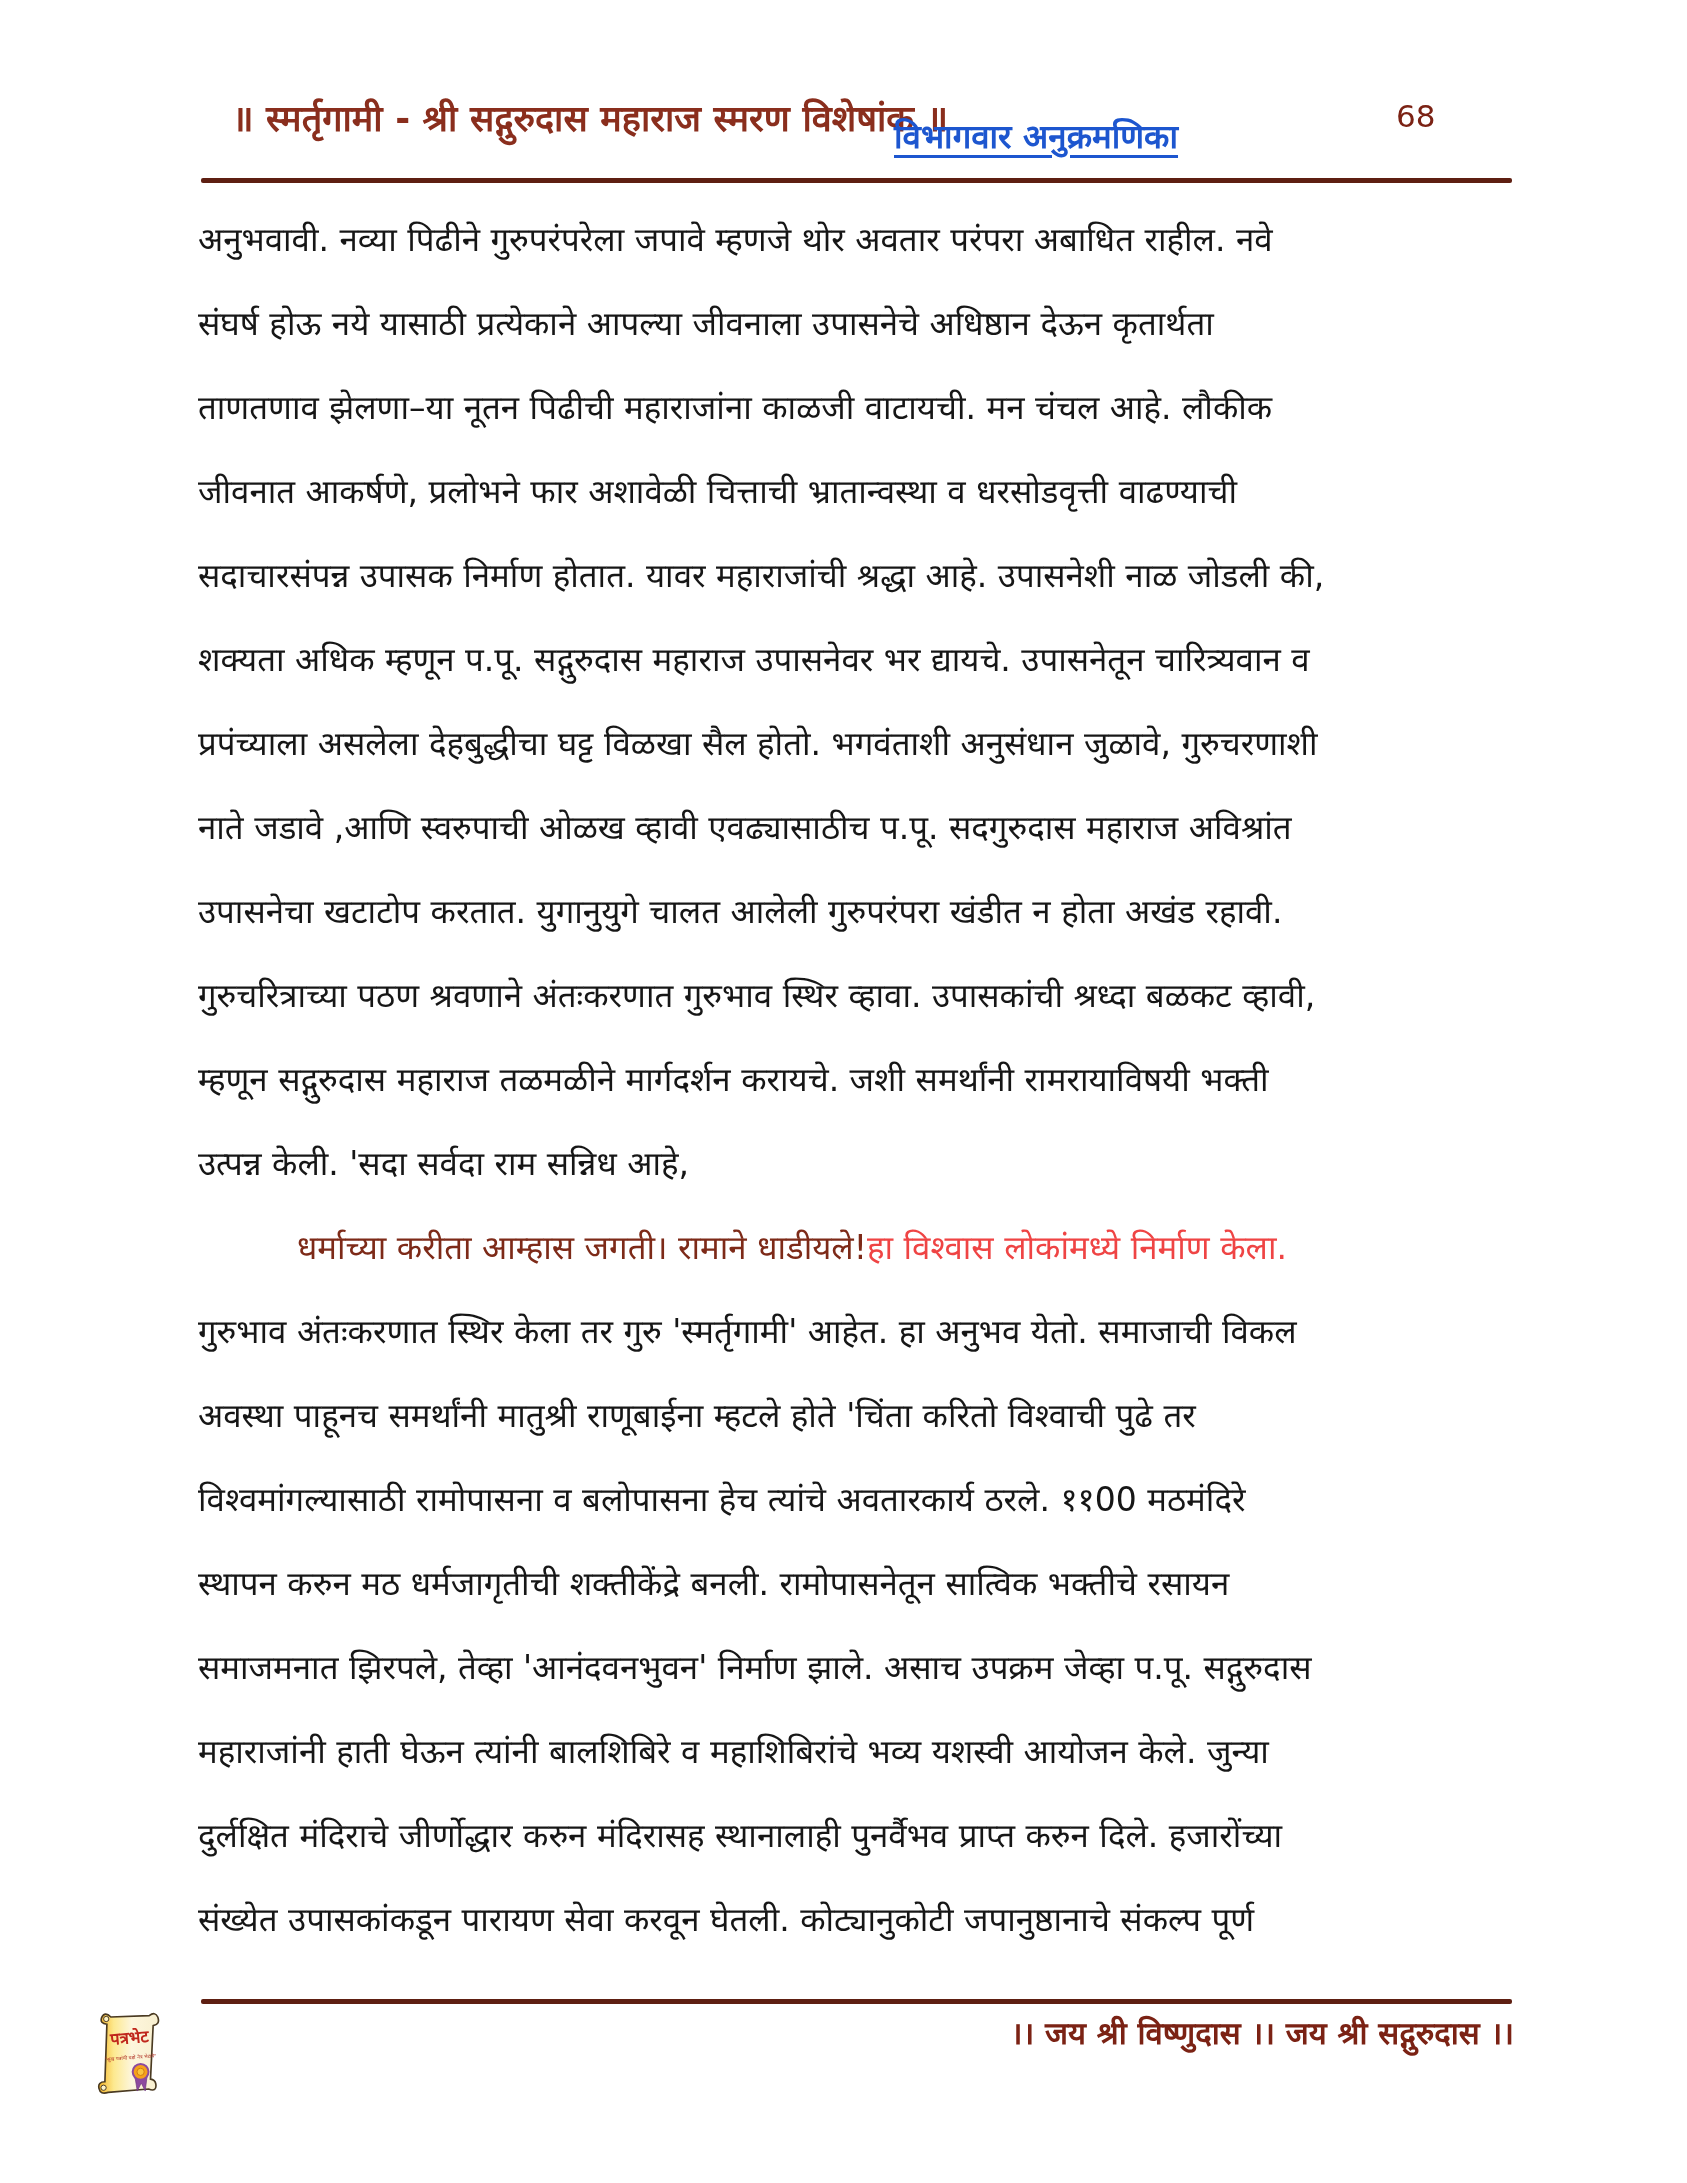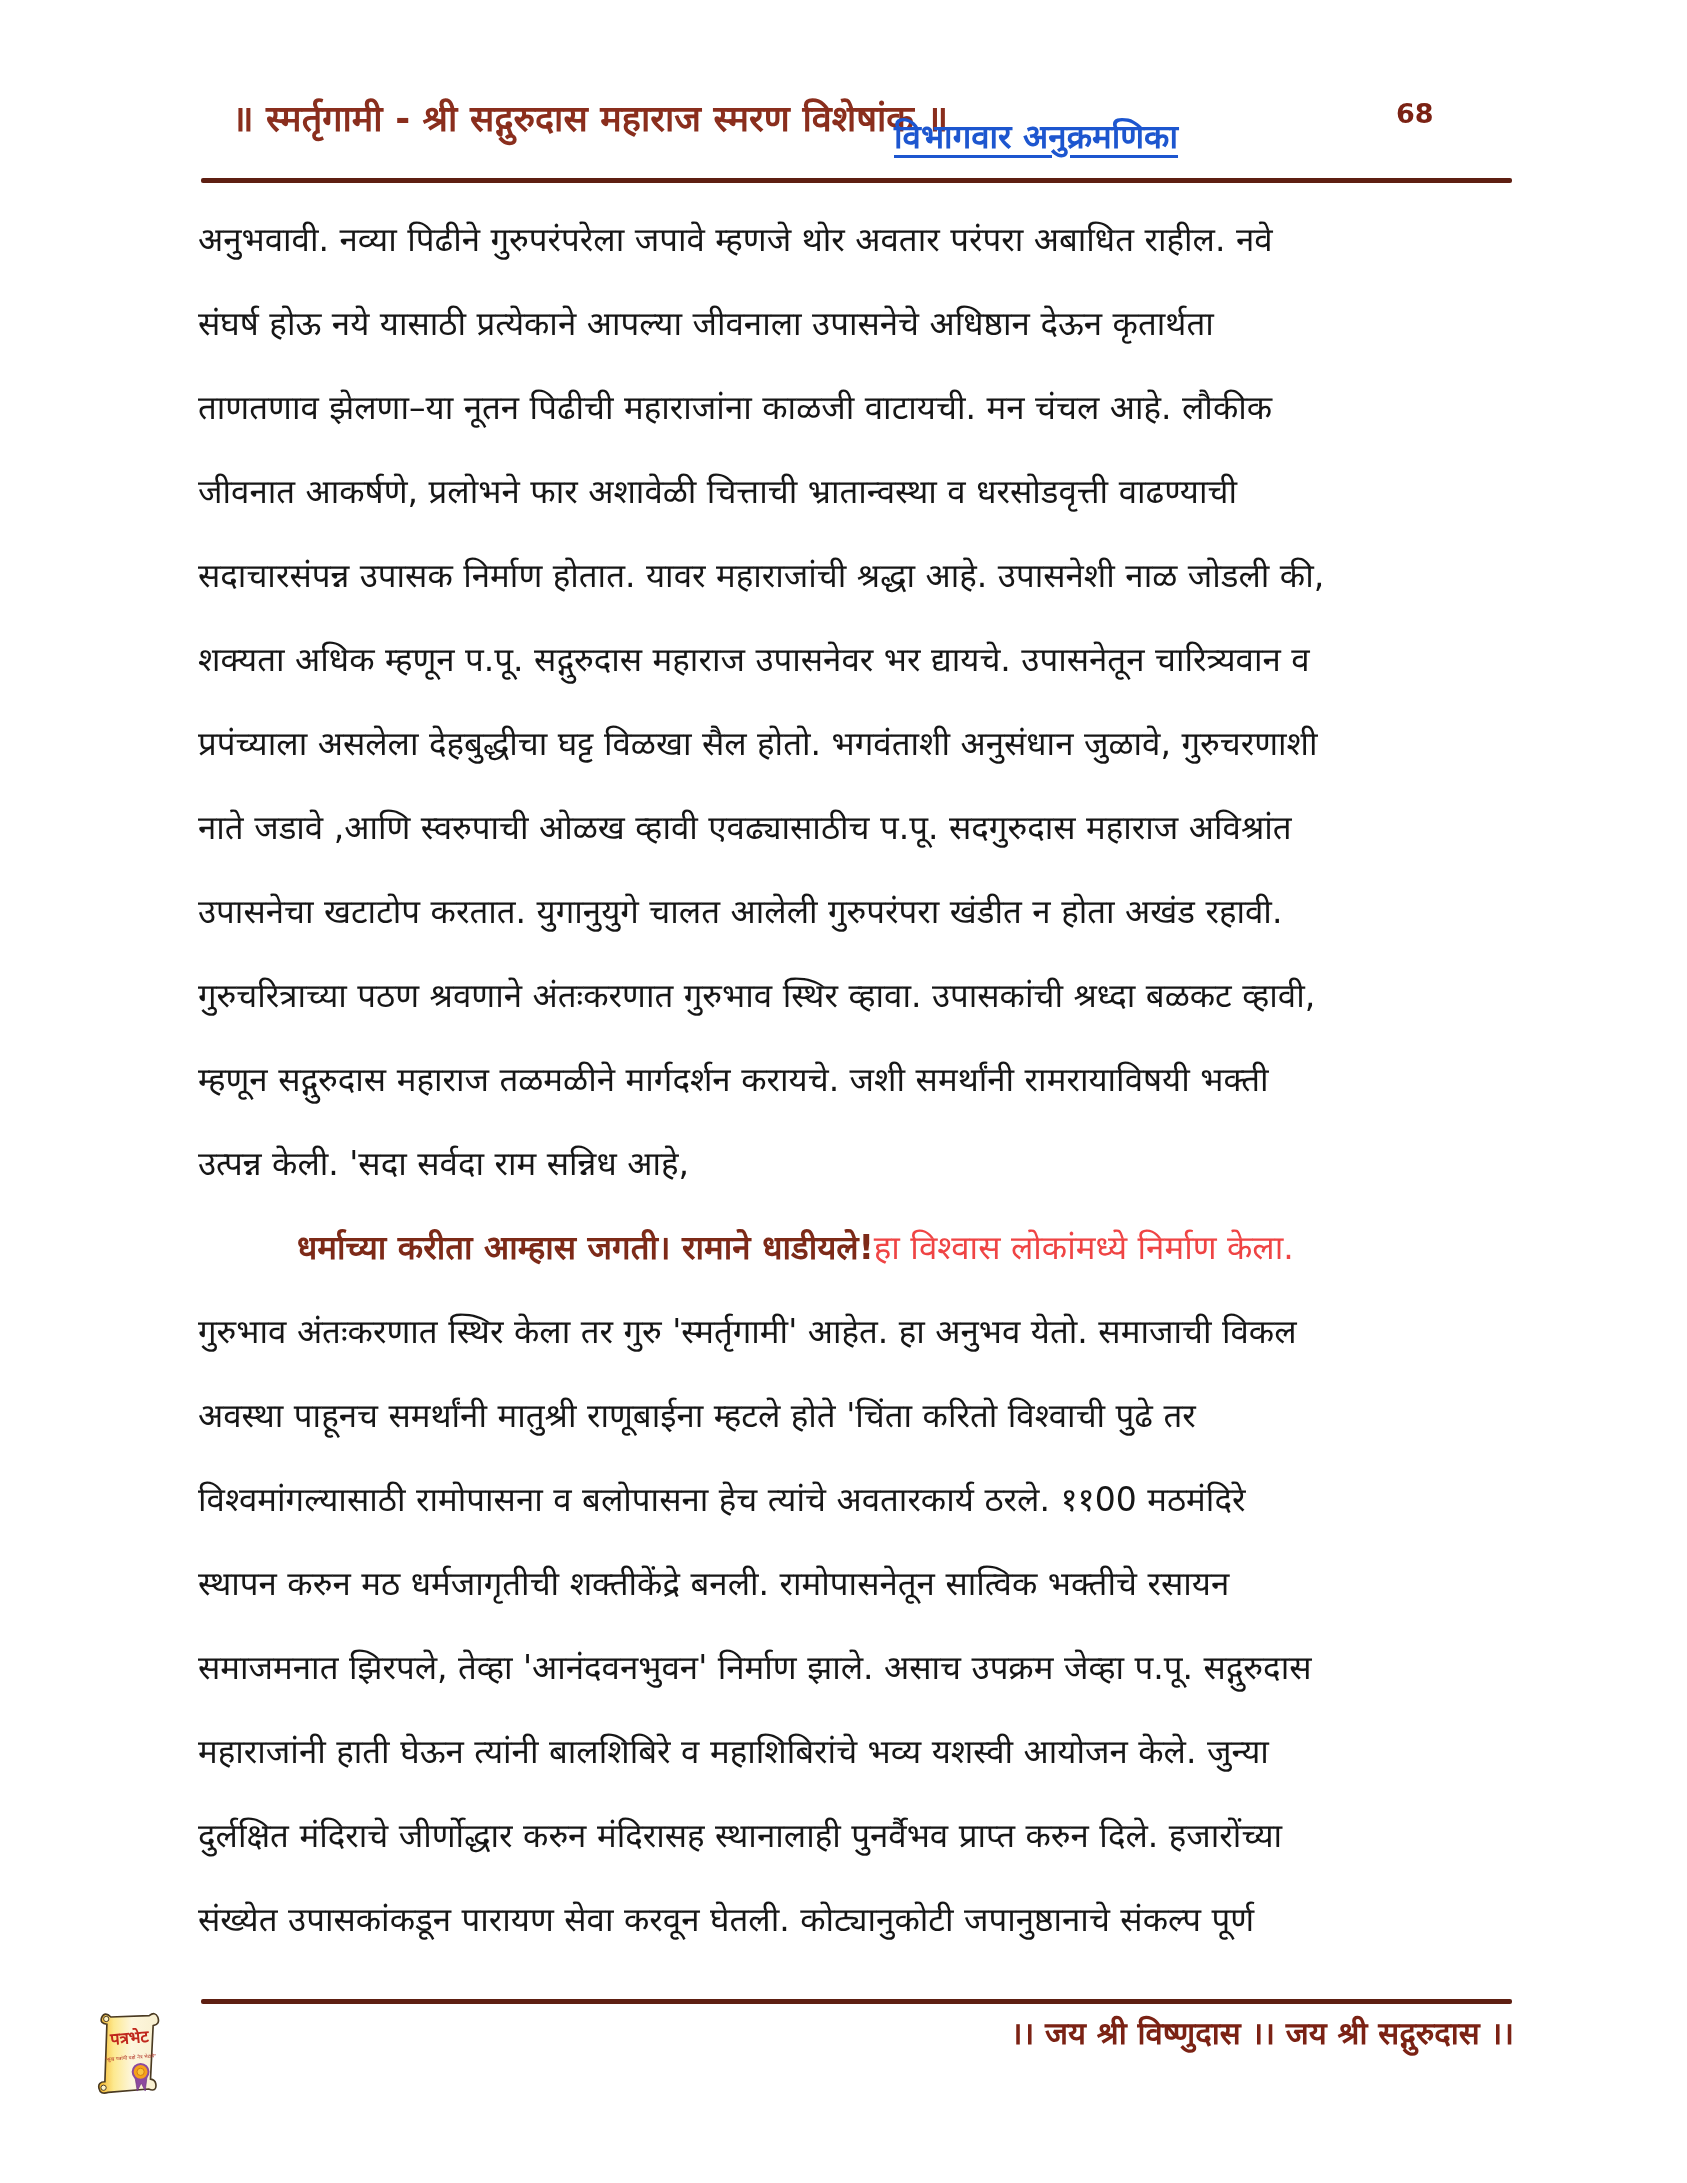--- a/index.html
+++ b/index.html
@@ -17,39 +17,39 @@
     white-space:nowrap;letter-spacing:0;margin-left:26px;
   }
   .hdr-link{
     position:absolute;left:894px;top:113px;
     font-size:33px;font-weight:bold;color:#1d56cf;
     text-decoration:underline;text-underline-offset:6.6px;
     white-space:nowrap;cursor:pointer;
   }
   .hdr-page-num{
     position:absolute;left:1396px;top:98px;
-    font-size:27px;font-weight:bold;color:#7b2214;
+    font-size:31px;font-weight:normal;color:#7b2214;
   }
   .rule{
     position:absolute;left:201px;width:1311px;height:5.3px;
     background:#5e1f12;border-radius:2px;
   }
   .rule-top{top:178px;}
   .rule-bottom{top:1999px;}
   
   .body-text{
     position:absolute;left:198px;top:196px;width:1330px;
     color:#161616;
   }
   .bline{
     height:84px;display:flex;align-items:center;
     font-size:33px;white-space:nowrap;
   }
   .bline .q-indent{display:inline-block;width:99px;}
-  .q-highlight{color:#7d2a18;font-weight:bold;}
+  .q-highlight{color:#7d2a18;}
   .q-rest{color:#ef4444;}
   
   .footer-blessing{
     position:absolute;right:173px;top:2011px;
     font-size:31px;font-weight:bold;color:#7b2214;
     white-space:nowrap;
   }
   .logo{
     position:absolute;left:93px;top:2009px;width:78px;height:94px;
   }

